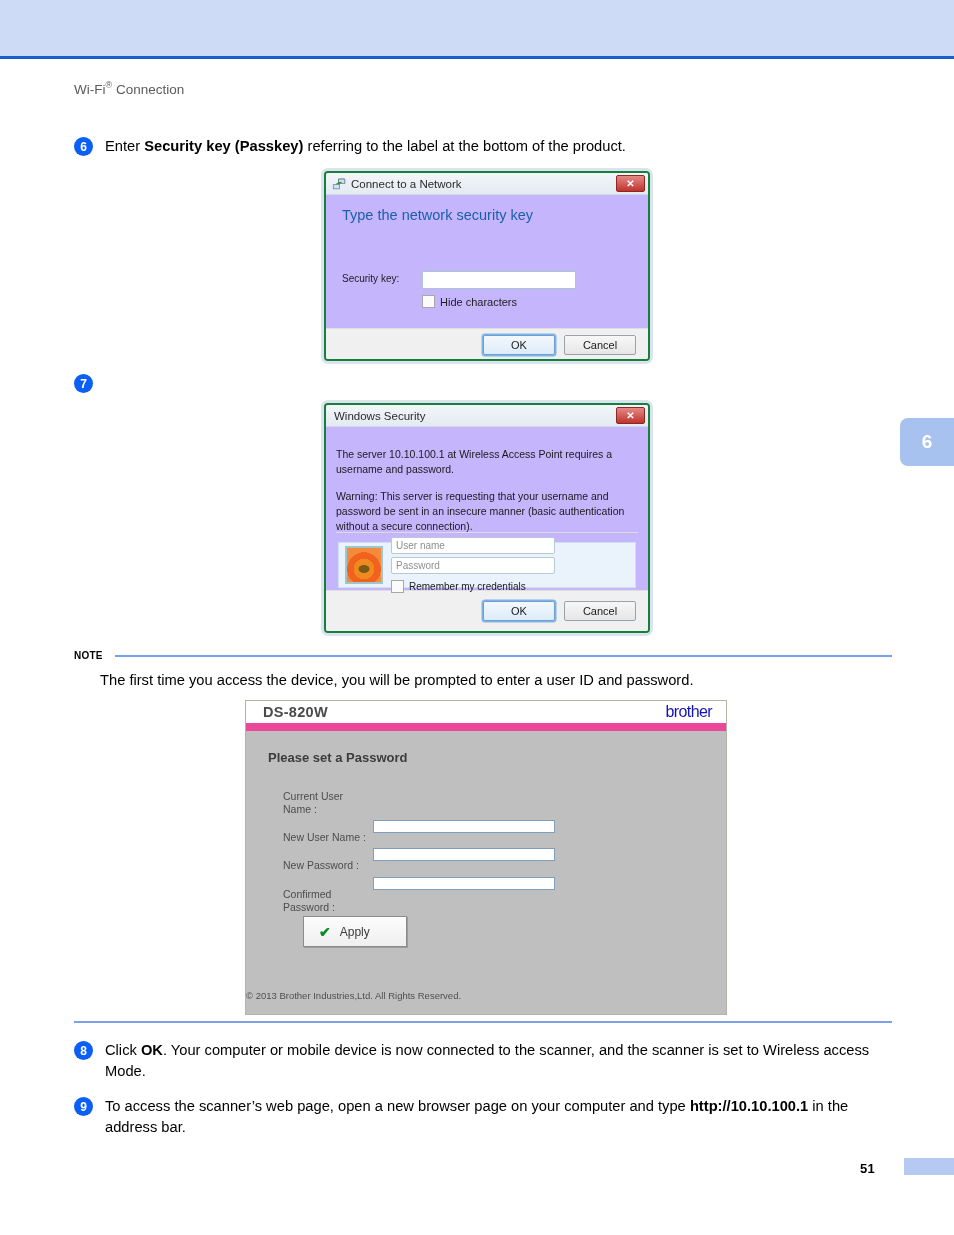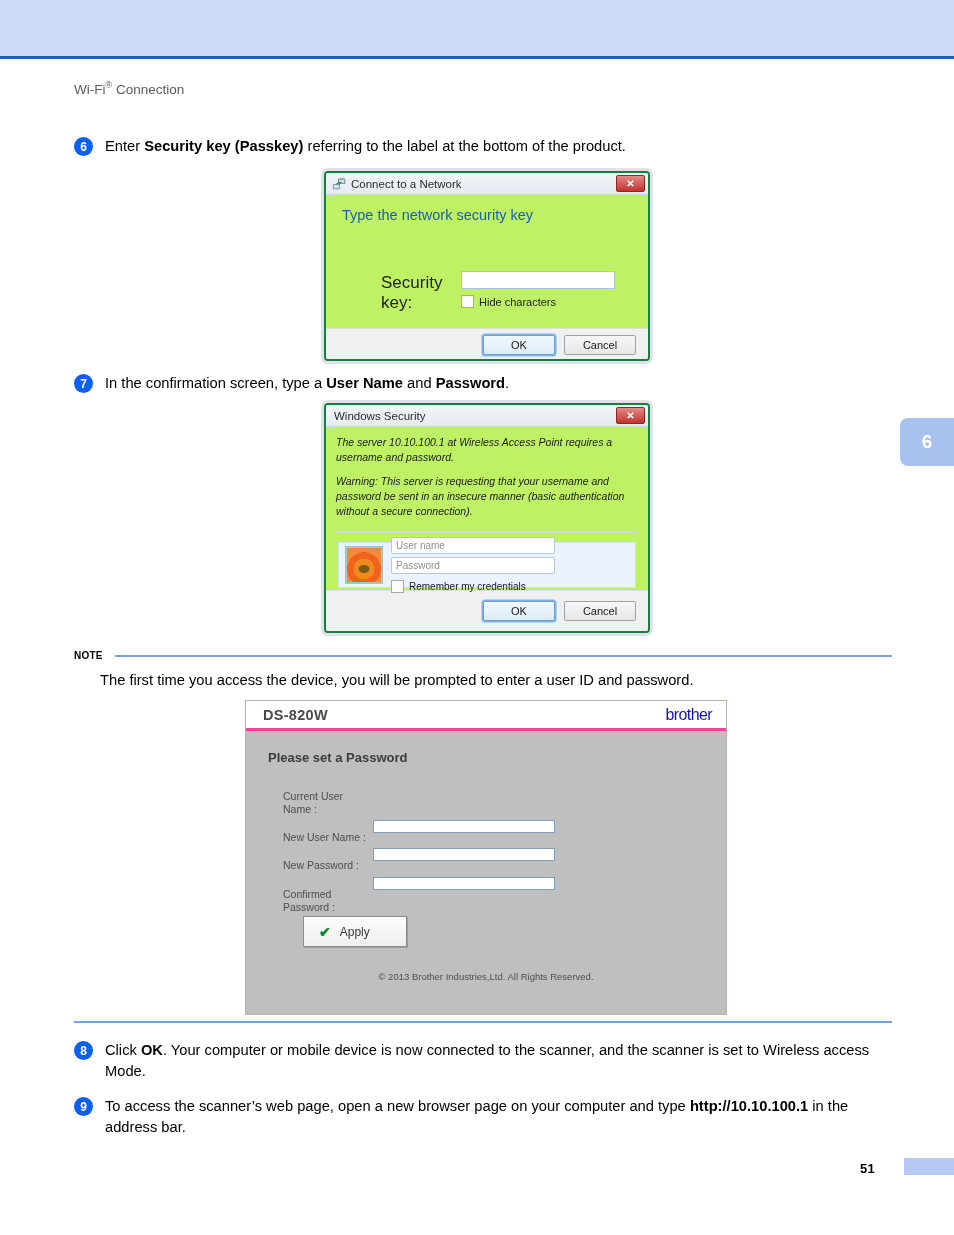--- a/index.html
+++ b/index.html
@@ -142,21 +142,21 @@
     background: linear-gradient(#e48a86, #c0332e);
     border: 1px solid #8d2723;
     border-radius: 2px;
     color: #ffffff;
     font-size: 10px;
     font-weight: bold;
     display: flex; align-items: center; justify-content: center;
     flex: 0 0 auto;
     line-height: 1;
   }
-  .win-body { background: #bef264; }
+  .win-body { background: #c4b5fd; }
   .win-footer {
     background: #f0f0f0;
     border-top: 1px solid #dfdfdf;
     display: flex;
     justify-content: flex-end;
     align-items: center;
     padding: 0 12px;
     gap: 9px;
   }
   .win-btn {
@@ -198,21 +198,21 @@
     font-size: 14.5px;
     color: #1c5fa8;
   }
   .cn-row {
     position: absolute;
     left: 16px; top: 76px;
     width: 290px;
     display: flex;
     align-items: flex-start;
   }
-  .cn-label { width: 80px; font-size: 17px; color: #222; padding-top: 2px; margin-left: 39px; }
+  .cn-label { width: 80px; font-size: 10px; color: #222; padding-top: 2px; }
   .cn-inputcol { flex: 1 1 auto; }
   .cn-input { width: 152px; height: 16px; }
   .cn-check-row {
     display: flex;
     align-items: center;
     gap: 5px;
     margin-top: 6px;
     font-size: 11px;
     color: #222;
   }
@@ -223,21 +223,21 @@
   #dlg-security .win-titlebar { padding-left: 8px; }
   #dlg-security .win-body { height: 163px; position: relative; padding: 0; }
   .ws-text {
     position: absolute;
     left: 10px; top: 8px;
     width: 300px;
     font-size: 10.5px;
     line-height: 1.42;
     color: #1a1a1a;
   }
-  .ws-text p { margin: 0 0 9px 0; font-style: italic; }
+  .ws-text p { margin: 12px 0 9px 0; }
   .ws-divider {
     position: absolute;
     left: 10px; top: 105px;
     width: 302px; height: 1px;
     background: #dcdcdc;
   }
   .ws-credbox {
     position: absolute;
     left: 12px; top: 115px;
     width: 298px; height: 46px;
@@ -294,21 +294,21 @@
     left: 245px; top: 700px;
     width: 482px; height: 315px;
     border: 1px solid #b7b3a9;
     background: #bfbfbf;
     box-sizing: border-box;
     font-family: "Liberation Sans", sans-serif;
   }
   .wp-header {
     height: 30px;
     background: #ffffff;
-    border-bottom: 3px solid #ec4899;
+    border-bottom: 8px solid #ec4899;
     display: flex;
     align-items: center;
     justify-content: space-between;
     padding: 0 14px 0 17px;
     box-sizing: border-box;
   }
   .wp-model {
     font-size: 14.5px;
     font-weight: bold;
     color: #4a4a4a;
@@ -366,22 +366,22 @@
     align-items: center;
     gap: 9px;
     padding-left: 15px;
     box-sizing: border-box;
     font-size: 12px;
     color: #3a3a3a;
   }
   .wp-check-glyph { color: #0a8a2a; font-size: 14px; font-weight: bold; line-height: 1; }
   .wp-footer {
     position: absolute;
-    left: 0; right: 0; top: 240px;
-    text-align: center;
+    left: 0; right: 0; top: 259px;
+    text-align: left;
     font-size: 9.5px;
     color: #4f4f4f;
   }
 </style>
 </head>
 <body>
 
 <div class="top-banner"></div>
 
 <div class="running-head">
@@ -425,21 +425,20 @@
     </div>
   </div>
   <div class="win-footer">
     <div class="win-btn default">OK</div>
     <div class="win-btn">Cancel</div>
   </div>
 </div>
 
 <div class="step" style="left:74px; top:373px; width:818px;">
   <div class="step-bullet">7</div>
-  <div class="step-text"><span>In the confirmation screen, type a </span><b>User Name</b><span> and </span><b>Password</b><span>.</span></div>
 </div>
 
 <div class="win-dialog" id="dlg-security">
   <div class="win-titlebar">
     <span class="win-title-text">Windows Security</span>
     <div class="win-close">✕</div>
   </div>
   <div class="win-body">
     <div class="ws-text">
       <p>The server 10.10.100.1 at Wireless Access Point requires a username and password.</p>

